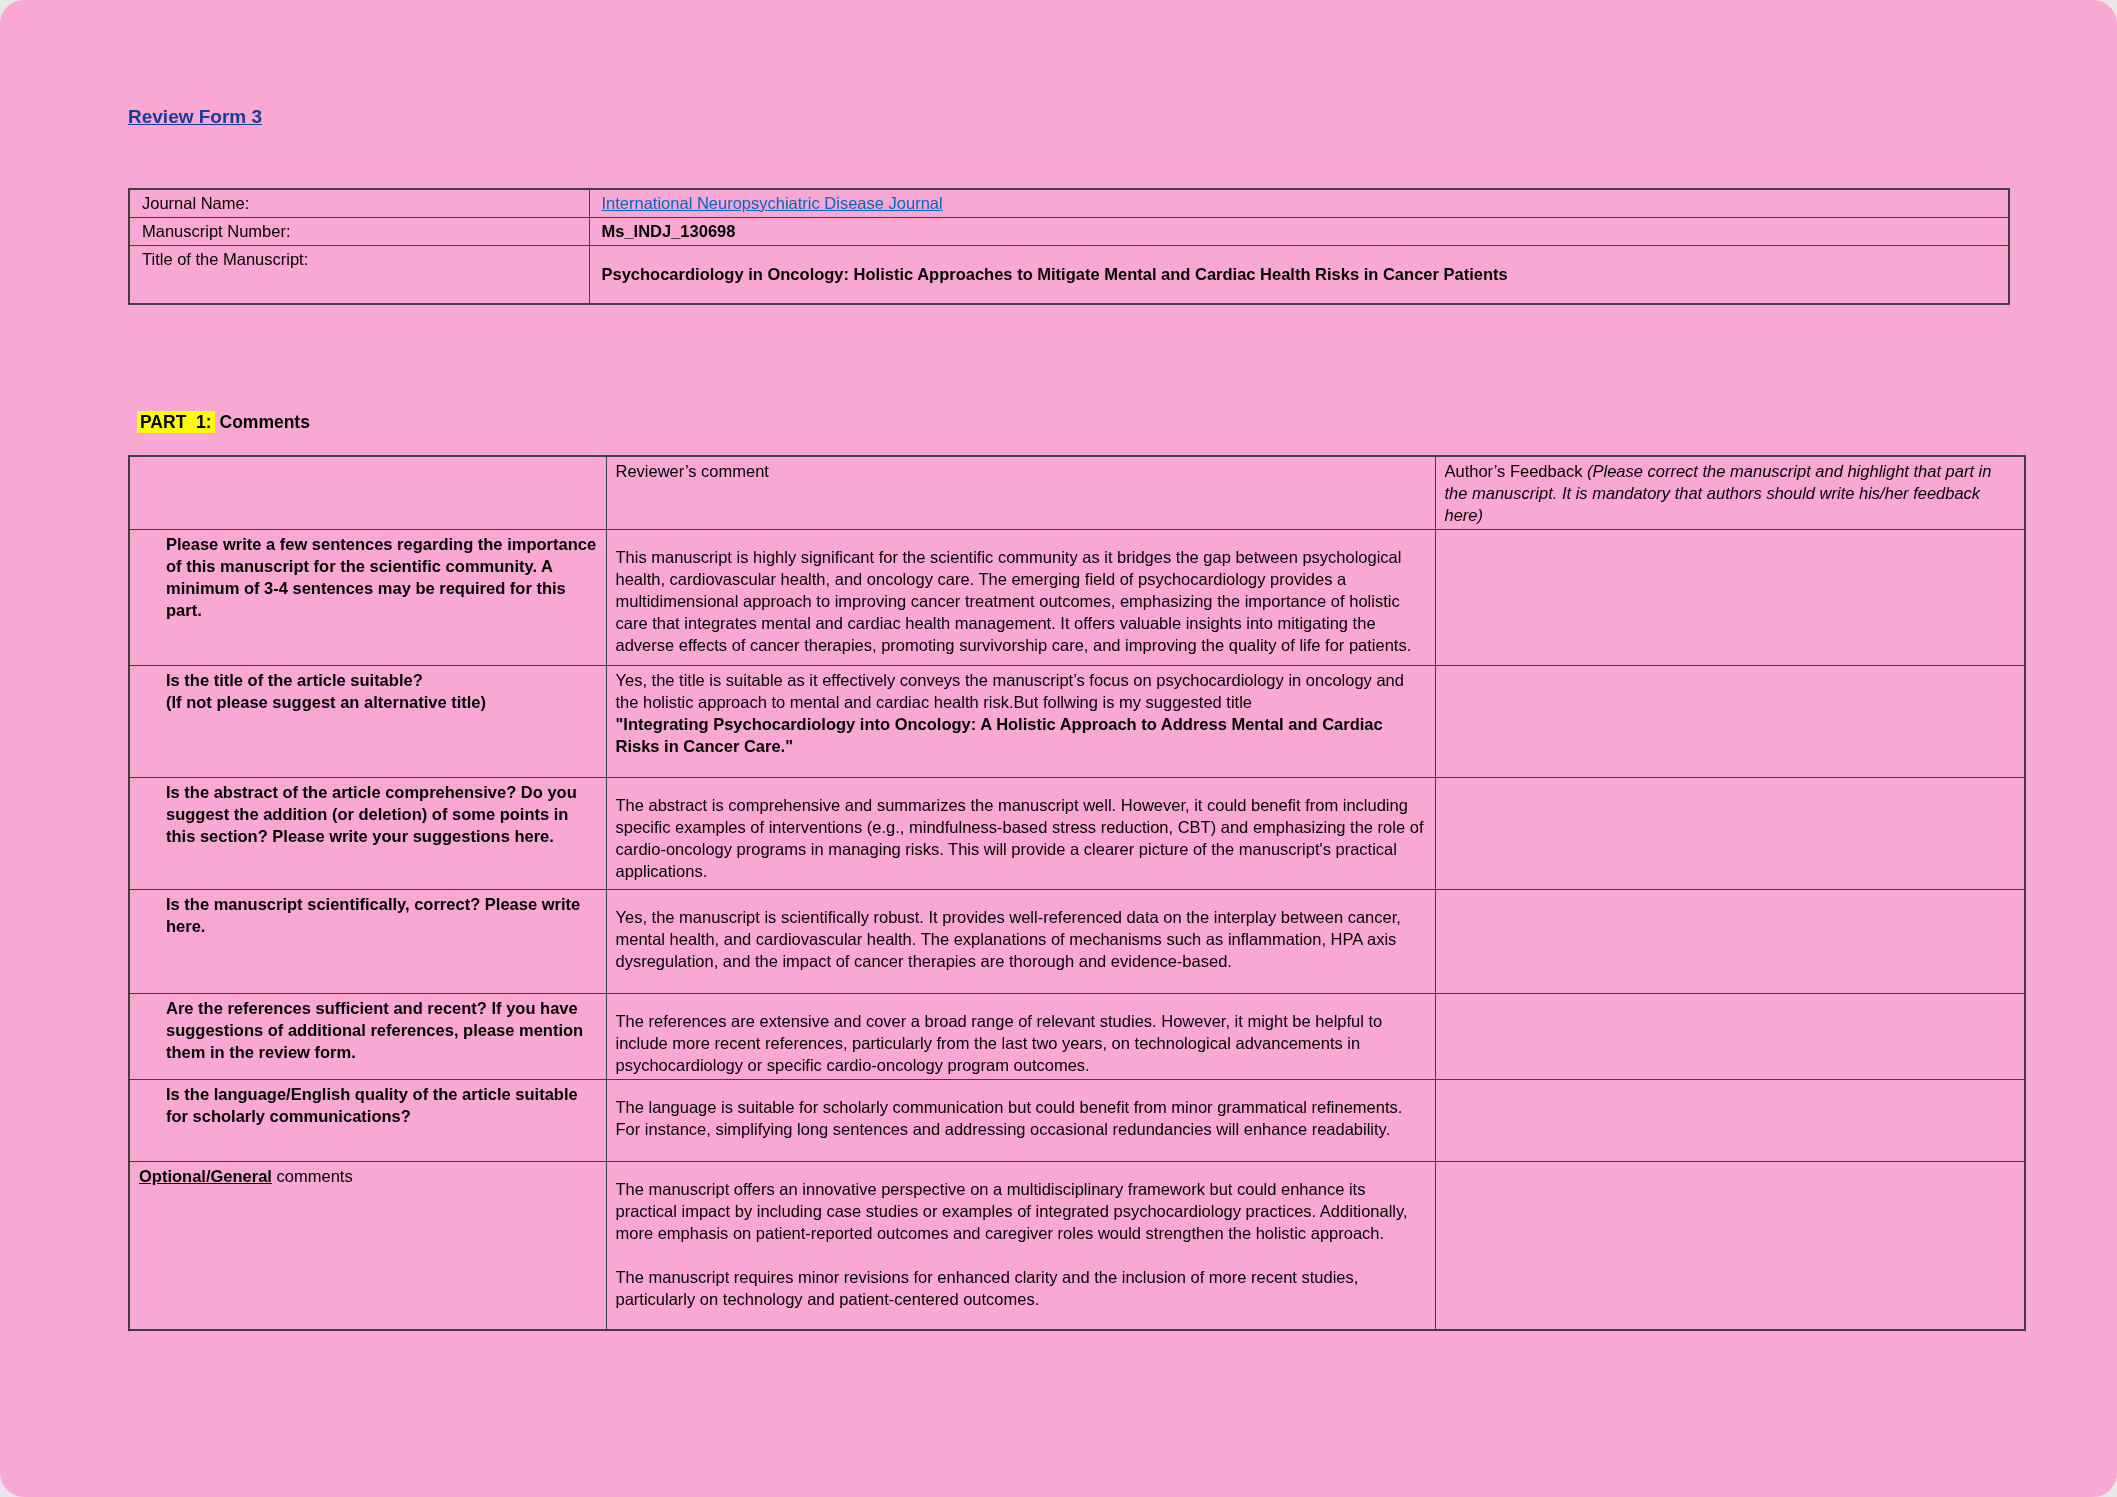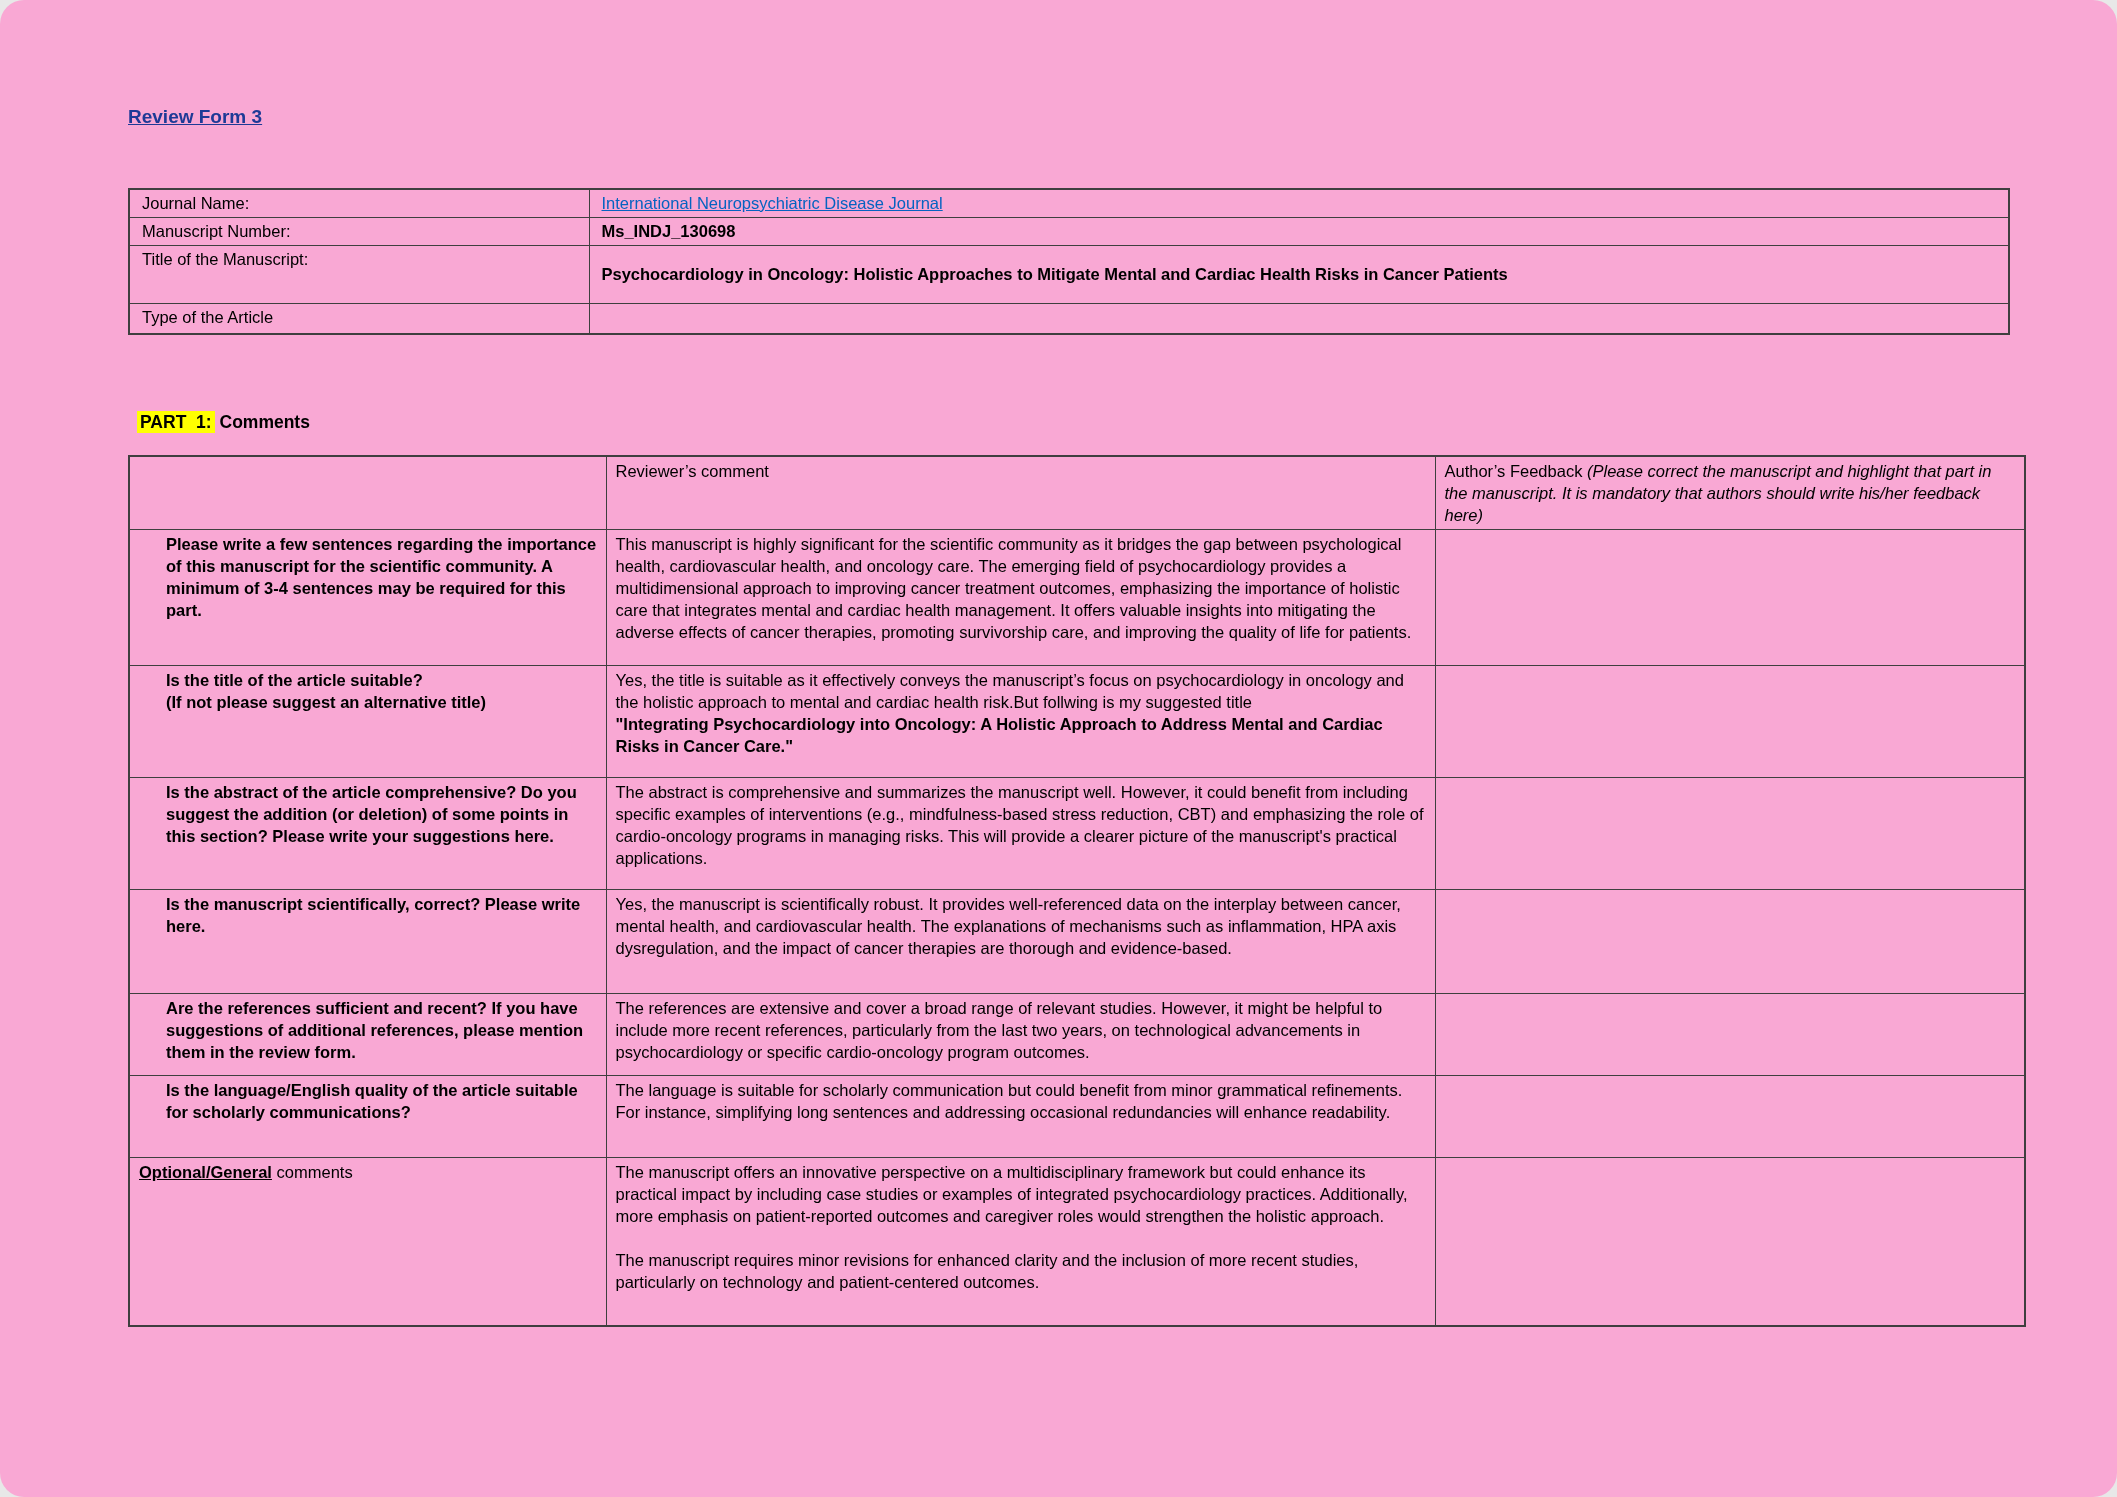--- a/index.html
+++ b/index.html
@@ -32,21 +32,21 @@
     border-collapse:collapse; table-layout:fixed; border:2px solid #3f3f3f;
   }
   .review-table td {
     border:1px solid #3f3f3f; vertical-align:top;
     font-size:16.5px; line-height:22px; padding:3px 9px;
   }
   .hdr-bold { font-weight:normal; }
   .hdr-note { font-style:italic; }
   .q { font-weight:bold; white-space:pre-line; }
   .indent { padding-left:27px; }
-  .pre { white-space:pre-line; }
+  .pre { white-space:pre-line;margin-top:13px; }
   .bold-quote { font-weight:bold; }
   .emph { font-weight:bold; text-decoration:underline; }
   
   .footer {
     position:absolute; left:128px; top:1432px; width:1500px; height:22px;
     font-family:"Liberation Serif", serif; font-size:15px;
   }
   .footer span { position:absolute; top:0; white-space:nowrap; }
   .f-created  { left:0; }
   .f-checked  { left:247px; }
@@ -70,24 +70,20 @@
       <td>Journal Name:</td>
       <td><a class="journal-link">International Neuropsychiatric Disease Journal</a></td>
     </tr>
     <tr style="height:28px">
       <td>Manuscript Number:</td>
       <td class="val">Ms_INDJ_130698</td>
     </tr>
     <tr style="height:58px">
       <td>Title of the Manuscript:</td>
       <td class="val mid">Psychocardiology in Oncology: Holistic Approaches to Mitigate Mental and Cardiac Health Risks in Cancer Patients</td>
-    </tr>
-    <tr style="height:30px">
-      <td>Type of the Article</td>
-      <td></td>
     </tr>
   </tbody>
     </table>
 
   <div class="part1-heading">
     <span class="hl">PART  1:</span><span> Comments</span>
   </div>
 
   <table class="review-table">
     <colgroup>

